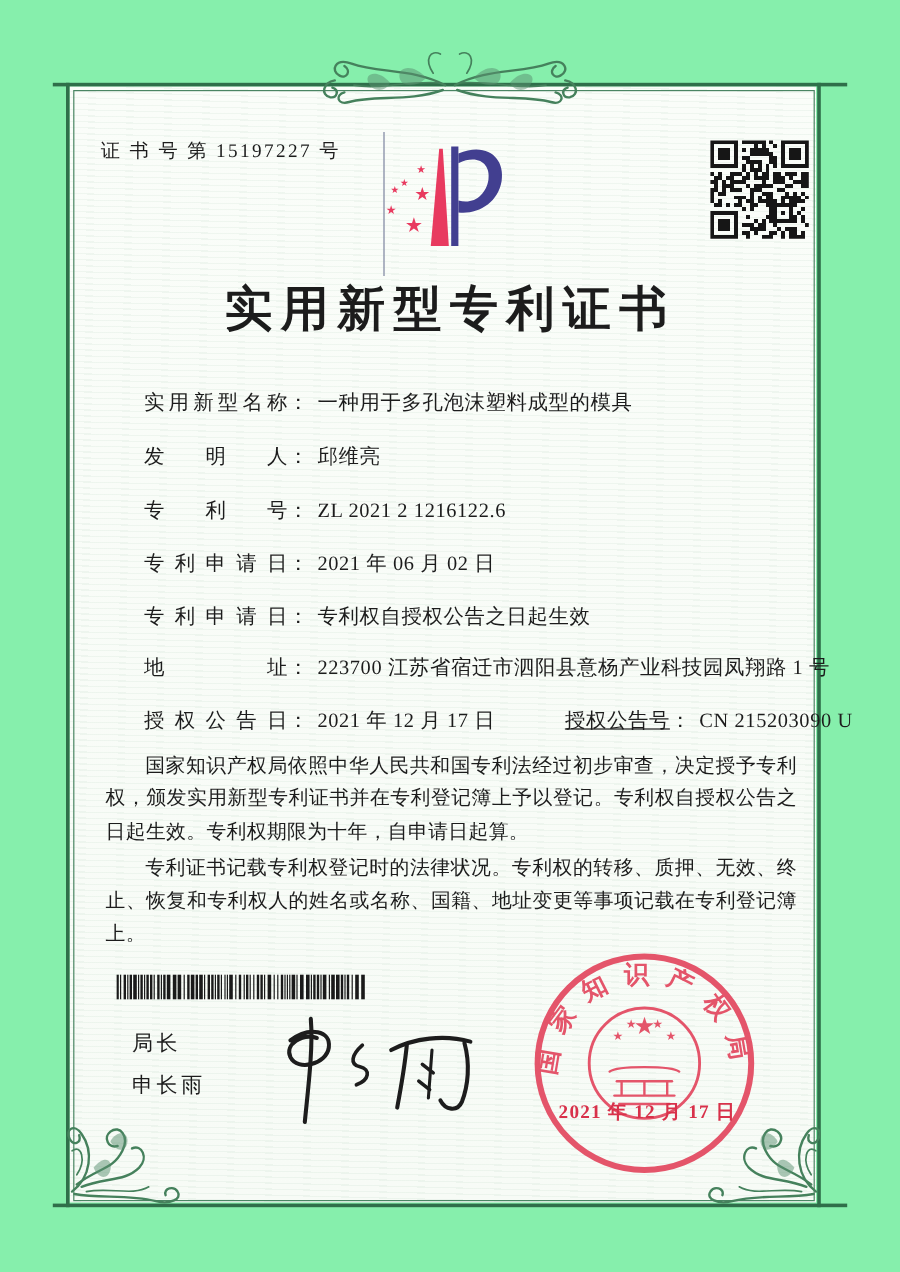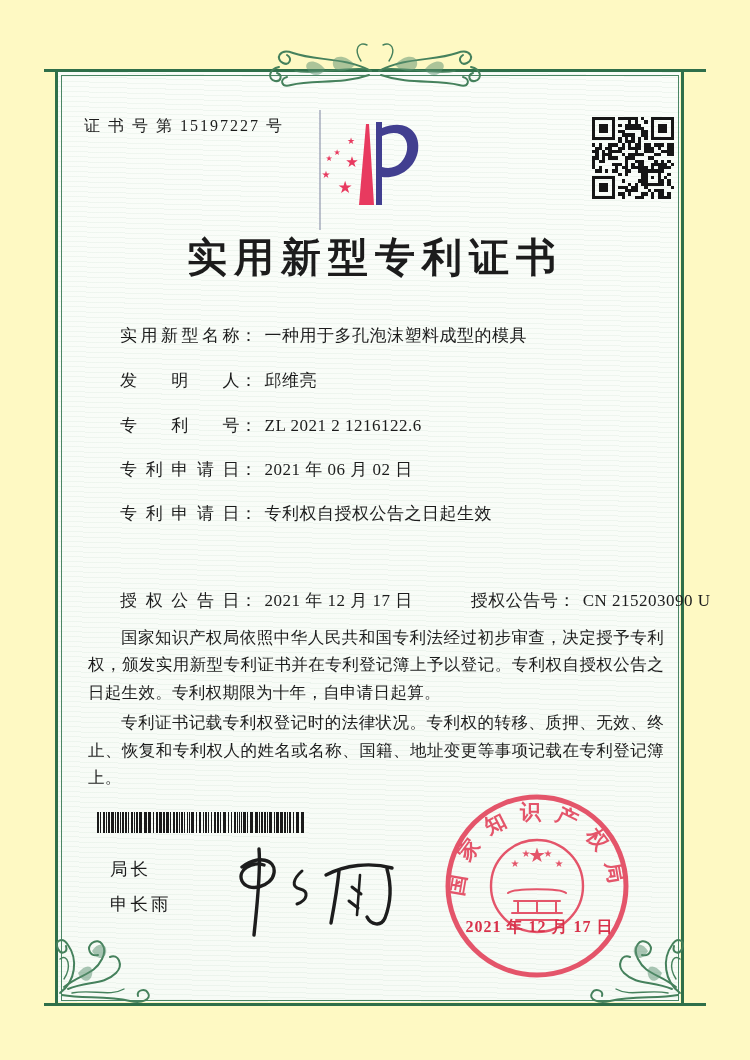--- a/index.html
+++ b/index.html
@@ -1,18 +1,18 @@
 <!DOCTYPE html>
 <html><head>
 <meta charset="utf-8">
 <style>
   html,body{margin:0;padding:0;background:#ffffff;}
   #page{
     position:relative;width:750px;height:1060px;overflow:hidden;
-    background:#fef9c3;
+    background:#86efac;
     font-family:"Liberation Serif","DejaVu Serif",serif;
     color:#1c1c1c;
   }
   
   .hline,.vline{position:absolute;background:#2f6f4a;z-index:2;}
   .hline{height:3px;}
   .vline{width:3px;}
   .inner-rect{position:absolute;left:61px;top:75px;width:616px;height:924px;border:1px solid #4a8563;z-index:2;}
   .paper-texture{
     position:absolute;left:58px;top:72px;width:622px;height:930px;z-index:0;
@@ -24,21 +24,21 @@
   
   .cert-no{position:absolute;left:84px;top:116px;font-size:16px;letter-spacing:2px;z-index:4;}
   .logo{position:absolute;left:303px;top:106px;z-index:4;}
   .qr{position:absolute;left:592px;top:117px;width:82px;height:82px;z-index:4;}
   .title{position:absolute;left:0;top:230px;width:100%;text-align:center;
     font-size:40px;font-weight:600;letter-spacing:7px;z-index:4;}
   
   .frow{position:absolute;left:88px;font-size:17px;letter-spacing:0.5px;z-index:4;white-space:nowrap;margin-left:32px;}
   .flabel{display:inline-block;width:120px;text-align:justify;text-align-last:justify;vertical-align:bottom;}
   .fvalue{margin-left:7px;}
-  .flabel2{margin-left:58px;}
+  .flabel2{margin-left:58px;text-decoration:underline;}
   
   .body-text{position:absolute;left:88px;top:624px;width:576px;z-index:4;}
   .body-text p{margin:0 0 3px 0;font-size:16.5px;line-height:1.66;text-indent:2em;text-align:justify;letter-spacing:0.3px;}
   
   .barcode{position:absolute;left:97px;top:812px;z-index:4;}
   .officer-title{position:absolute;left:110px;top:857px;font-size:17.5px;letter-spacing:3px;z-index:4;}
   .officer-name{position:absolute;left:110px;top:892px;font-size:17.5px;letter-spacing:3px;z-index:4;}
   .signature{position:absolute;left:190px;top:843px;z-index:4;}
   .seal{position:absolute;left:442px;top:791px;width:190px;height:190px;z-index:4;opacity:0.92;}
   .seal-date{position:absolute;left:452px;top:917px;width:175px;text-align:center;
@@ -442,20 +442,23 @@
   </div>
   <div class="frow" style="top:414px;">
     <span class="flabel">专利号</span><span>：</span><span class="fvalue">ZL 2021 2 1216122.6</span>
   </div>
   <div class="frow" style="top:458px;">
     <span class="flabel">专利申请日</span><span>：</span><span class="fvalue">2021 年 06 月 02 日</span>
   </div>
   <div class="frow" style="top:502px;">
     <span class="flabel">专利申请日</span><span>：</span><span class="fvalue">专利权自授权公告之日起生效</span>
   </div>
+  <div class="frow" style="top:545px;">
+    <span class="flabel">地址</span><span>：</span><span class="fvalue">223700 江苏省宿迁市泗阳县意杨产业科技园凤翔路 1 号</span>
+  </div>
   <div class="frow" style="top:589px;">
     <span class="flabel">授权公告日</span><span>：</span><span class="fvalue">2021 年 12 月 17 日</span><span class="flabel2">授权公告号</span><span>：</span><span class="fvalue">CN 215203090 U</span>
   </div>
 
   <div class="body-text">
     <p>国家知识产权局依照中华人民共和国专利法经过初步审查，决定授予专利权，颁发实用新型专利证书并在专利登记簿上予以登记。专利权自授权公告之日起生效。专利权期限为十年，自申请日起算。</p>
     <p>专利证书记载专利权登记时的法律状况。专利权的转移、质押、无效、终止、恢复和专利权人的姓名或名称、国籍、地址变更等事项记载在专利登记簿上。</p>
   </div>
 
   <svg class="barcode" id="barcode-svg" width="214" height="21">

